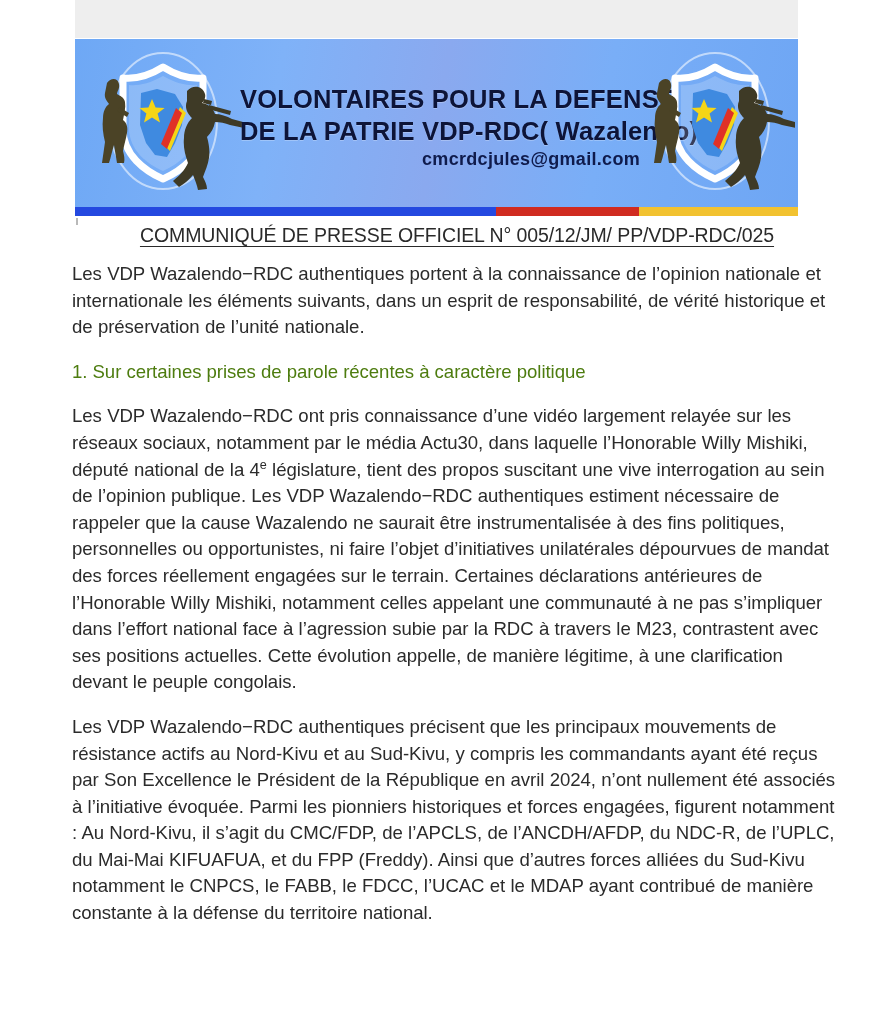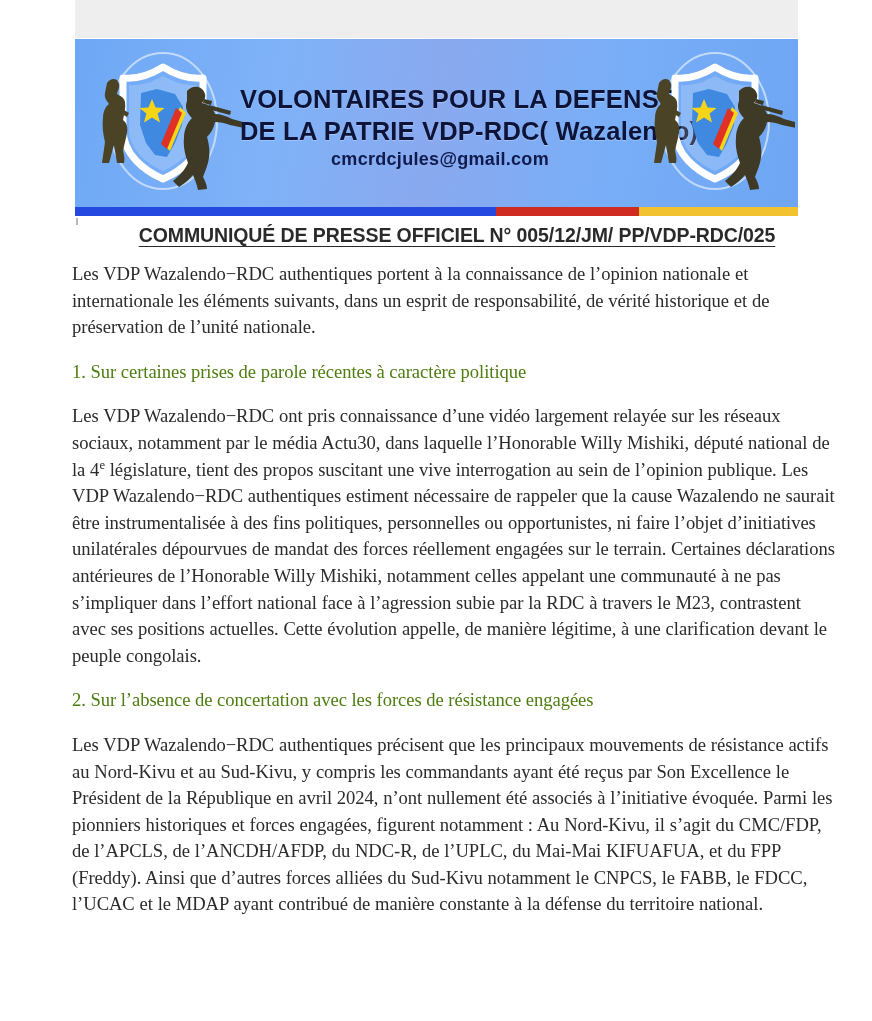--- a/index.html
+++ b/index.html
@@ -71,21 +71,21 @@
     white-space: nowrap;
     text-shadow: 0 1px 0 rgba(255,255,255,0.25);
   }
   .banner-line.l2 { font-size: 25.5px; }
 
   .banner-email {
     position: absolute;
     left: 165px;
     top: 110px;
     width: 400px;
-    text-align: center;
+    text-align: right;
     font-size: 18px;
     font-weight: 600;
     color: #0f1b4c;
     letter-spacing: 0.3px;
   }
 
   
   .flagbar {
     position: absolute;
     left: 75px;
@@ -112,21 +112,21 @@
   .doc {
     position: absolute;
     left: 0;
     top: 224px;
     width: 872px;
   }
 
   .doc-number {
     text-align: center;
     font-size: 19.5px;
-    font-weight: 700;
+    font-weight: 400;
     color: #2a2a2a;
     letter-spacing: -0.1px;
     text-decoration: underline;
     text-underline-offset: 4px;
     margin: 0 0 14px 0;
     white-space: nowrap;
     padding-left: 42px;
   }
 
   .doc-subject {
@@ -134,21 +134,20 @@
     font-size: 19.5px;
     font-weight: 500;
     color: #2d2d2d;
     letter-spacing: -0.2px;
     margin: 0 0 20px 0;
     white-space: nowrap;
   }
 
   .body-block {
     padding: 0 36px 0 72px;
-    font-family: Liberation Serif, serif;
   }
 
   p.para {
     font-size: 18.6px;
     line-height: 26.6px;
     color: #2b2b2b;
     margin: 0 0 18px 0;
     text-align: left;
     letter-spacing: -0.05px;
     word-spacing: 0.2px;
@@ -242,18 +241,17 @@
   <div class="doc-number">COMMUNIQUÉ DE PRESSE OFFICIEL N° 005/12/JM/ PP/VDP-RDC/025</div>
 
   <div class="body-block">
 
     <p class="para">Les VDP Wazalendo−RDC authentiques portent à la connaissance de l’opinion nationale et internationale les éléments suivants, dans un esprit de responsabilité, de vérité historique et de préservation de l’unité nationale.</p>
 
     <p class="heading">1. Sur certaines prises de parole récentes à caractère politique</p>
 
     <p class="para"><span>Les VDP Wazalendo−RDC ont pris connaissance d’une vidéo largement relayée sur les réseaux sociaux, notamment par le média Actu30, dans laquelle l’Honorable Willy Mishiki, député national de la 4</span><sup class="ord">e</sup><span> législature, tient des propos suscitant une vive interrogation au sein de l’opinion publique. Les VDP Wazalendo−RDC authentiques estiment nécessaire de rappeler que la cause Wazalendo ne saurait être instrumentalisée à des fins politiques, personnelles ou opportunistes, ni faire l’objet d’initiatives unilatérales dépourvues de mandat des forces réellement engagées sur le terrain. Certaines déclarations antérieures de l’Honorable Willy Mishiki, notamment celles appelant une communauté à ne pas s’impliquer dans l’effort national face à l’agression subie par la RDC à travers le M23, contrastent avec ses positions actuelles. Cette évolution appelle, de manière légitime, à une clarification devant le peuple congolais.</span></p>
 
-    <p class="heading">2. Sur l’absence de concertation avec les forces de résistance engagées</p>
 
     <p class="para">Les VDP Wazalendo−RDC authentiques précisent que les principaux mouvements de résistance actifs au Nord-Kivu et au Sud-Kivu, y compris les commandants ayant été reçus par Son Excellence le Président de la République en avril 2024, n’ont nullement été associés à l’initiative évoquée. Parmi les pionniers historiques et forces engagées, figurent notamment : Au Nord-Kivu, il s’agit du CMC/FDP, de l’APCLS, de l’ANCDH/AFDP, du NDC-R, de l’UPLC, du Mai-Mai KIFUAFUA, et du FPP (Freddy). Ainsi que d’autres forces alliées du Sud-Kivu notamment le CNPCS, le FABB, le FDCC, l’UCAC et le MDAP ayant contribué de manière constante à la défense du territoire national.</p>
 
   </div>
 </div>
 
 </body></html>

